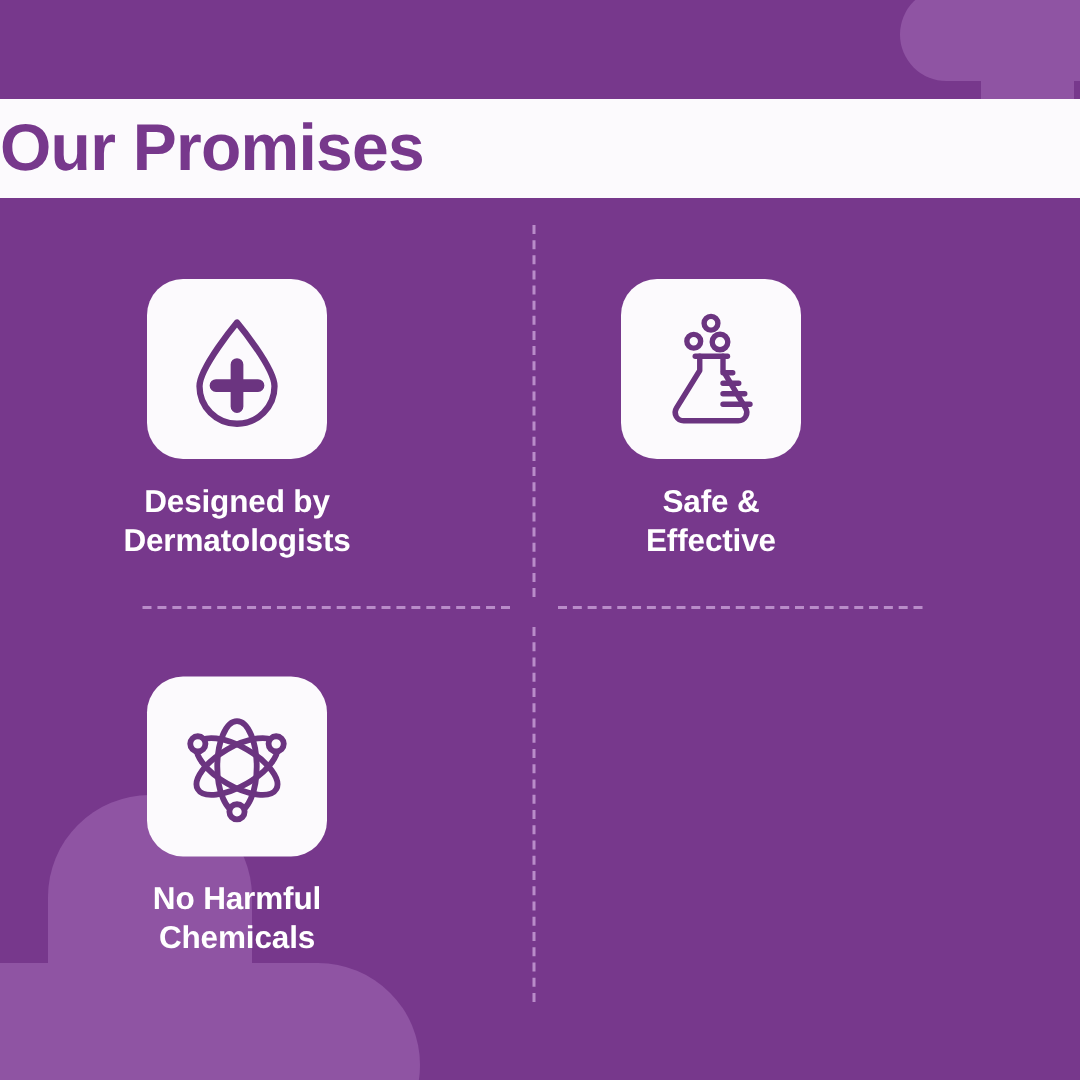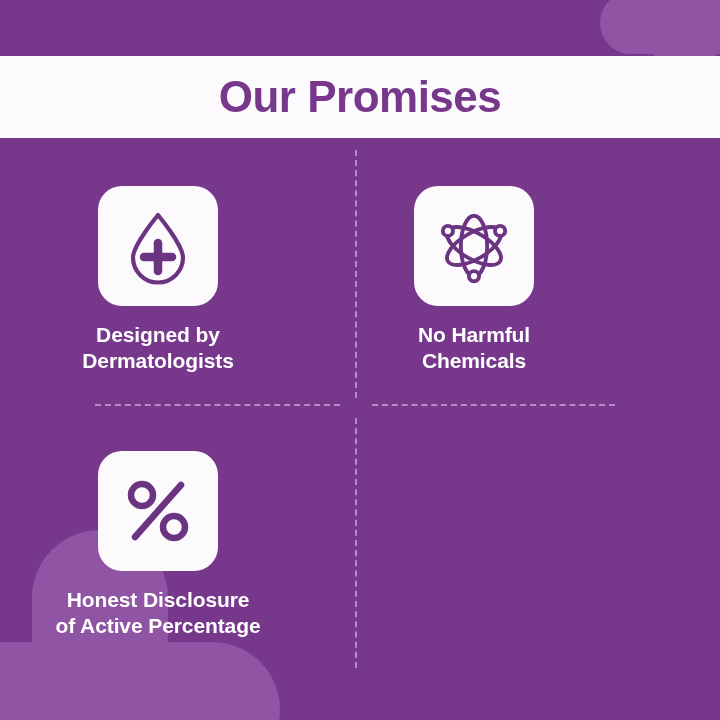--- a/index.html
+++ b/index.html
@@ -36,27 +36,26 @@
 
   
   .deco-bl { top: 530px; left: -80px; width: 360px; height: 360px; }
   .deco-bl .bar-v { left: 112px; top: 0;   width: 136px; height: 360px; border-radius: 68px; }
   .deco-bl .bar-h { left: 0;     top: 112px; width: 360px; height: 136px; border-radius: 68px; }
 
   
   .banner {
     position: absolute;
     left: 0;
-    top: 56px;
+    top: 66px;
     width: 720px;
-    height: 82px;
+    height: 66px;
     background: #FCFAFD;
     display: flex;
     align-items: center;
-    justify-content: center;
     z-index: 5;
   }
   .banner-title {
     color: #77388C;
     font-size: 44px;
     font-weight: bold;
     letter-spacing: -0.5px;
     line-height: 1;
     white-space: nowrap;
   }
@@ -161,48 +160,51 @@
           <svg width="78" height="78" viewBox="0 0 78 78" fill="none" stroke="#6B3480" stroke-width="4.2" stroke-linecap="round" stroke-linejoin="round">
             <path d="M39 8 C39 8 14 38 14 50.5 C14 64.3 25.2 75.5 39 75.5 C52.8 75.5 64 64.3 64 50.5 C64 38 39 8 39 8 Z"></path>
             <path d="M39 36 L39 64 M25 50 L53 50" stroke-width="8.5"></path>
           </svg>
         </span>
       </div>
       <div class="cell-label">Designed by
 Dermatologists</div>
     </div>
 
+    <div class="cell">
+      <div class="icon-card">
+        <span>
+          <svg width="78" height="78" viewBox="0 0 78 78" fill="none" stroke="#6B3480" stroke-width="3.6" stroke-linecap="round" stroke-linejoin="round">
+            <circle cx="39" cy="8.5" r="4.6"></circle>
+            <circle cx="27.5" cy="20.5" r="4.6"></circle>
+            <circle cx="45" cy="21" r="5.2"></circle>
+            <path d="M28.5 30.5 L50 30.5"></path>
+            <path d="M31.5 30.5 L31.5 40 L16 65 C13.6 68.8 16.3 73.5 20.8 73.5 L57.2 73.5 C61.7 73.5 64.4 68.8 62 65 L47 40 L47 30.5"></path>
+            <path d="M47 41.5 L53.5 41.5 M47 48.5 L57.5 48.5 M47 55.5 L61.5 55.5 M47 62.5 L65 62.5"></path>
+          </svg>
+        </span>
+      </div>
+      <div class="cell-label">Safe &amp;
+Effective</div>
+    </div>
 
     <div class="cell row2">
       <div class="icon-card">
         <span>
           <svg width="76" height="76" viewBox="0 0 78 78" fill="none" stroke="#6B3480" stroke-width="4" stroke-linecap="round" stroke-linejoin="round">
             <g transform="translate(39,39)">
               <ellipse rx="13.5" ry="31" transform="rotate(0)"></ellipse>
               <ellipse rx="13.5" ry="31" transform="rotate(60)"></ellipse>
               <ellipse rx="13.5" ry="31" transform="rotate(120)"></ellipse>
               <circle cx="0" cy="31" r="5.2" fill="#FCFAFD"></circle>
               <circle cx="26.8" cy="-15.5" r="5.2" fill="#FCFAFD"></circle>
               <circle cx="-26.8" cy="-15.5" r="5.2" fill="#FCFAFD"></circle>
             </g>
           </svg>
         </span>
       </div>
       <div class="cell-label">No Harmful
 Chemicals</div>
     </div>
 
-    <div class="cell row2">
-      <div class="icon-card">
-        <span>
-          <svg width="70" height="70" viewBox="0 0 70 70" fill="none" stroke="#6B3480" stroke-width="6.5" stroke-linecap="round" stroke-linejoin="round">
-            <circle cx="19" cy="19" r="11"></circle>
-            <circle cx="51" cy="51" r="11"></circle>
-            <path d="M58 9 L12 61"></path>
-          </svg>
-        </span>
-      </div>
-      <div class="cell-label">Honest Disclosure
-of Active Percentage</div>
-    </div>
 
   </div>
 </div>
 
 </body></html>

